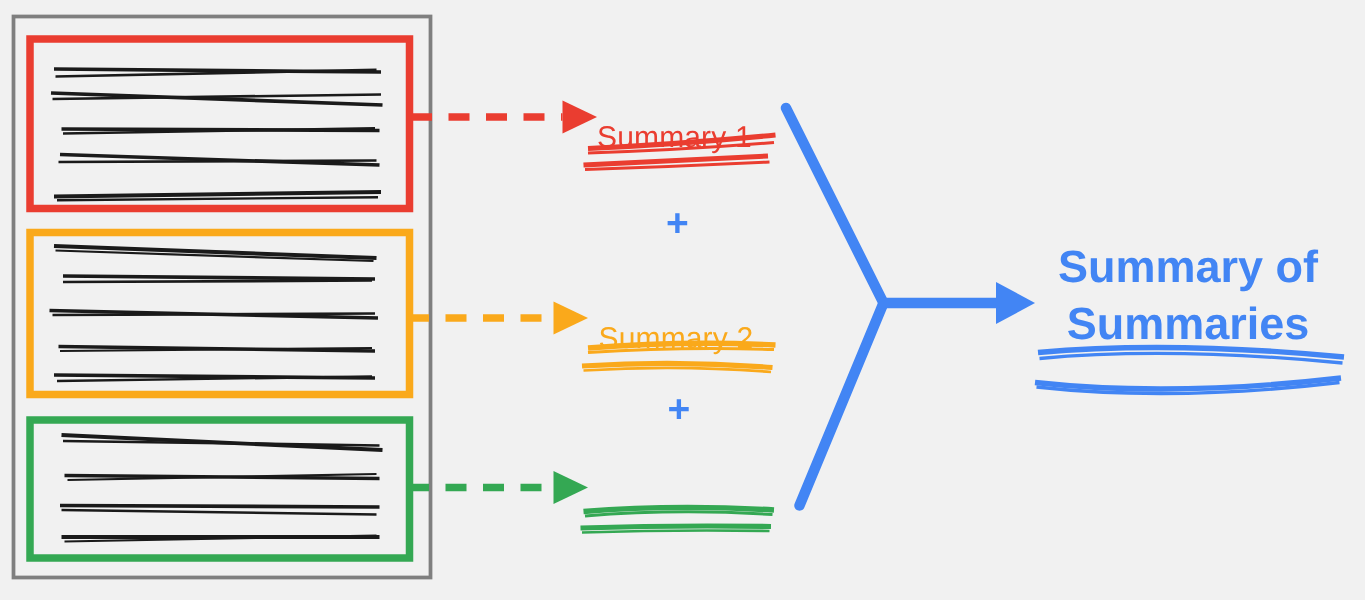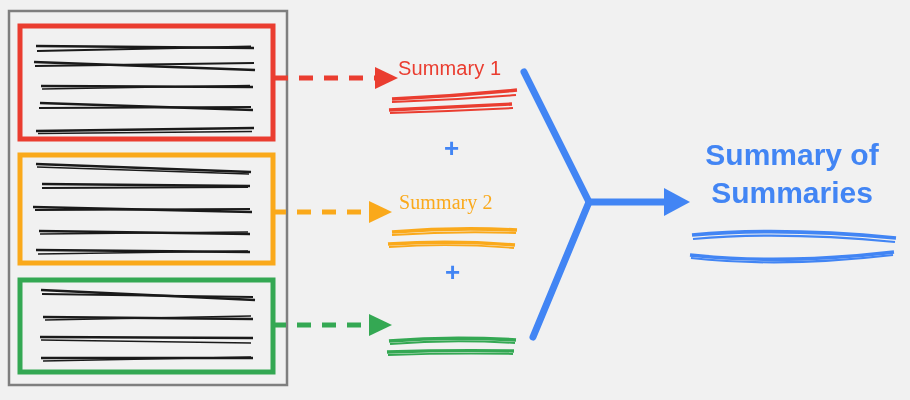--- a/index.html
+++ b/index.html
@@ -9,20 +9,21 @@
     font-family:"Liberation Sans", sans-serif;
     overflow:hidden;
   }
   #stage{position:relative;width:910px;height:400px;}
   #stage svg.layer{position:absolute;left:0;top:0;width:910px;height:400px;overflow:visible;}
   .lbl{
     position:absolute;
     font-family:"Liberation Sans", sans-serif;
     white-space:nowrap;
     user-select:none;
+    margin-top:24px;
   }
   .sum-lbl{font-size:20px;font-weight:400;letter-spacing:.1px;}
   .sos-lbl{
     font-size:30px;font-weight:600;line-height:38px;
     text-align:center;width:260px;
   }
   .plus{
     position:absolute;font-size:26px;font-weight:700;line-height:1;
   }
 </style>
@@ -119,21 +120,21 @@
     <g fill="none" stroke="#4285F4">
       <path d="M692 235 Q780 227 896 238" stroke-width="3.6"></path>
       <path d="M693 239 Q780 231 895 242" stroke-width="2.2"></path>
       <path d="M690 255 Q782 265 894 252" stroke-width="3.6"></path>
       <path d="M691 258 Q782 268 893 255" stroke-width="2.2"></path>
     </g>
   </svg>
 
   <div class="lbl sum-lbl" style="left:398px;top:57px;color:#EA3D30;">Summary 1</div>
 
-  <div class="lbl sum-lbl" style="left:399px;top:191px;color:#FAA91B;font-family:Liberation Serif, serif;">Summary 2</div>
+  <div class="lbl sum-lbl" style="left:399px;top:191px;color:#FAA91B;">Summary 2</div>
 
 
   <div class="plus" style="left:444px;top:135px;color:#4285F4;">+</div>
 
   <div class="plus" style="left:445px;top:259px;color:#4285F4;">+</div>
 
   <div class="lbl sos-lbl" style="left:662px;top:136px;color:#4285F4;">Summary of</div>
 
   <div class="lbl sos-lbl" style="left:662px;top:174px;color:#4285F4;">Summaries</div>
 

